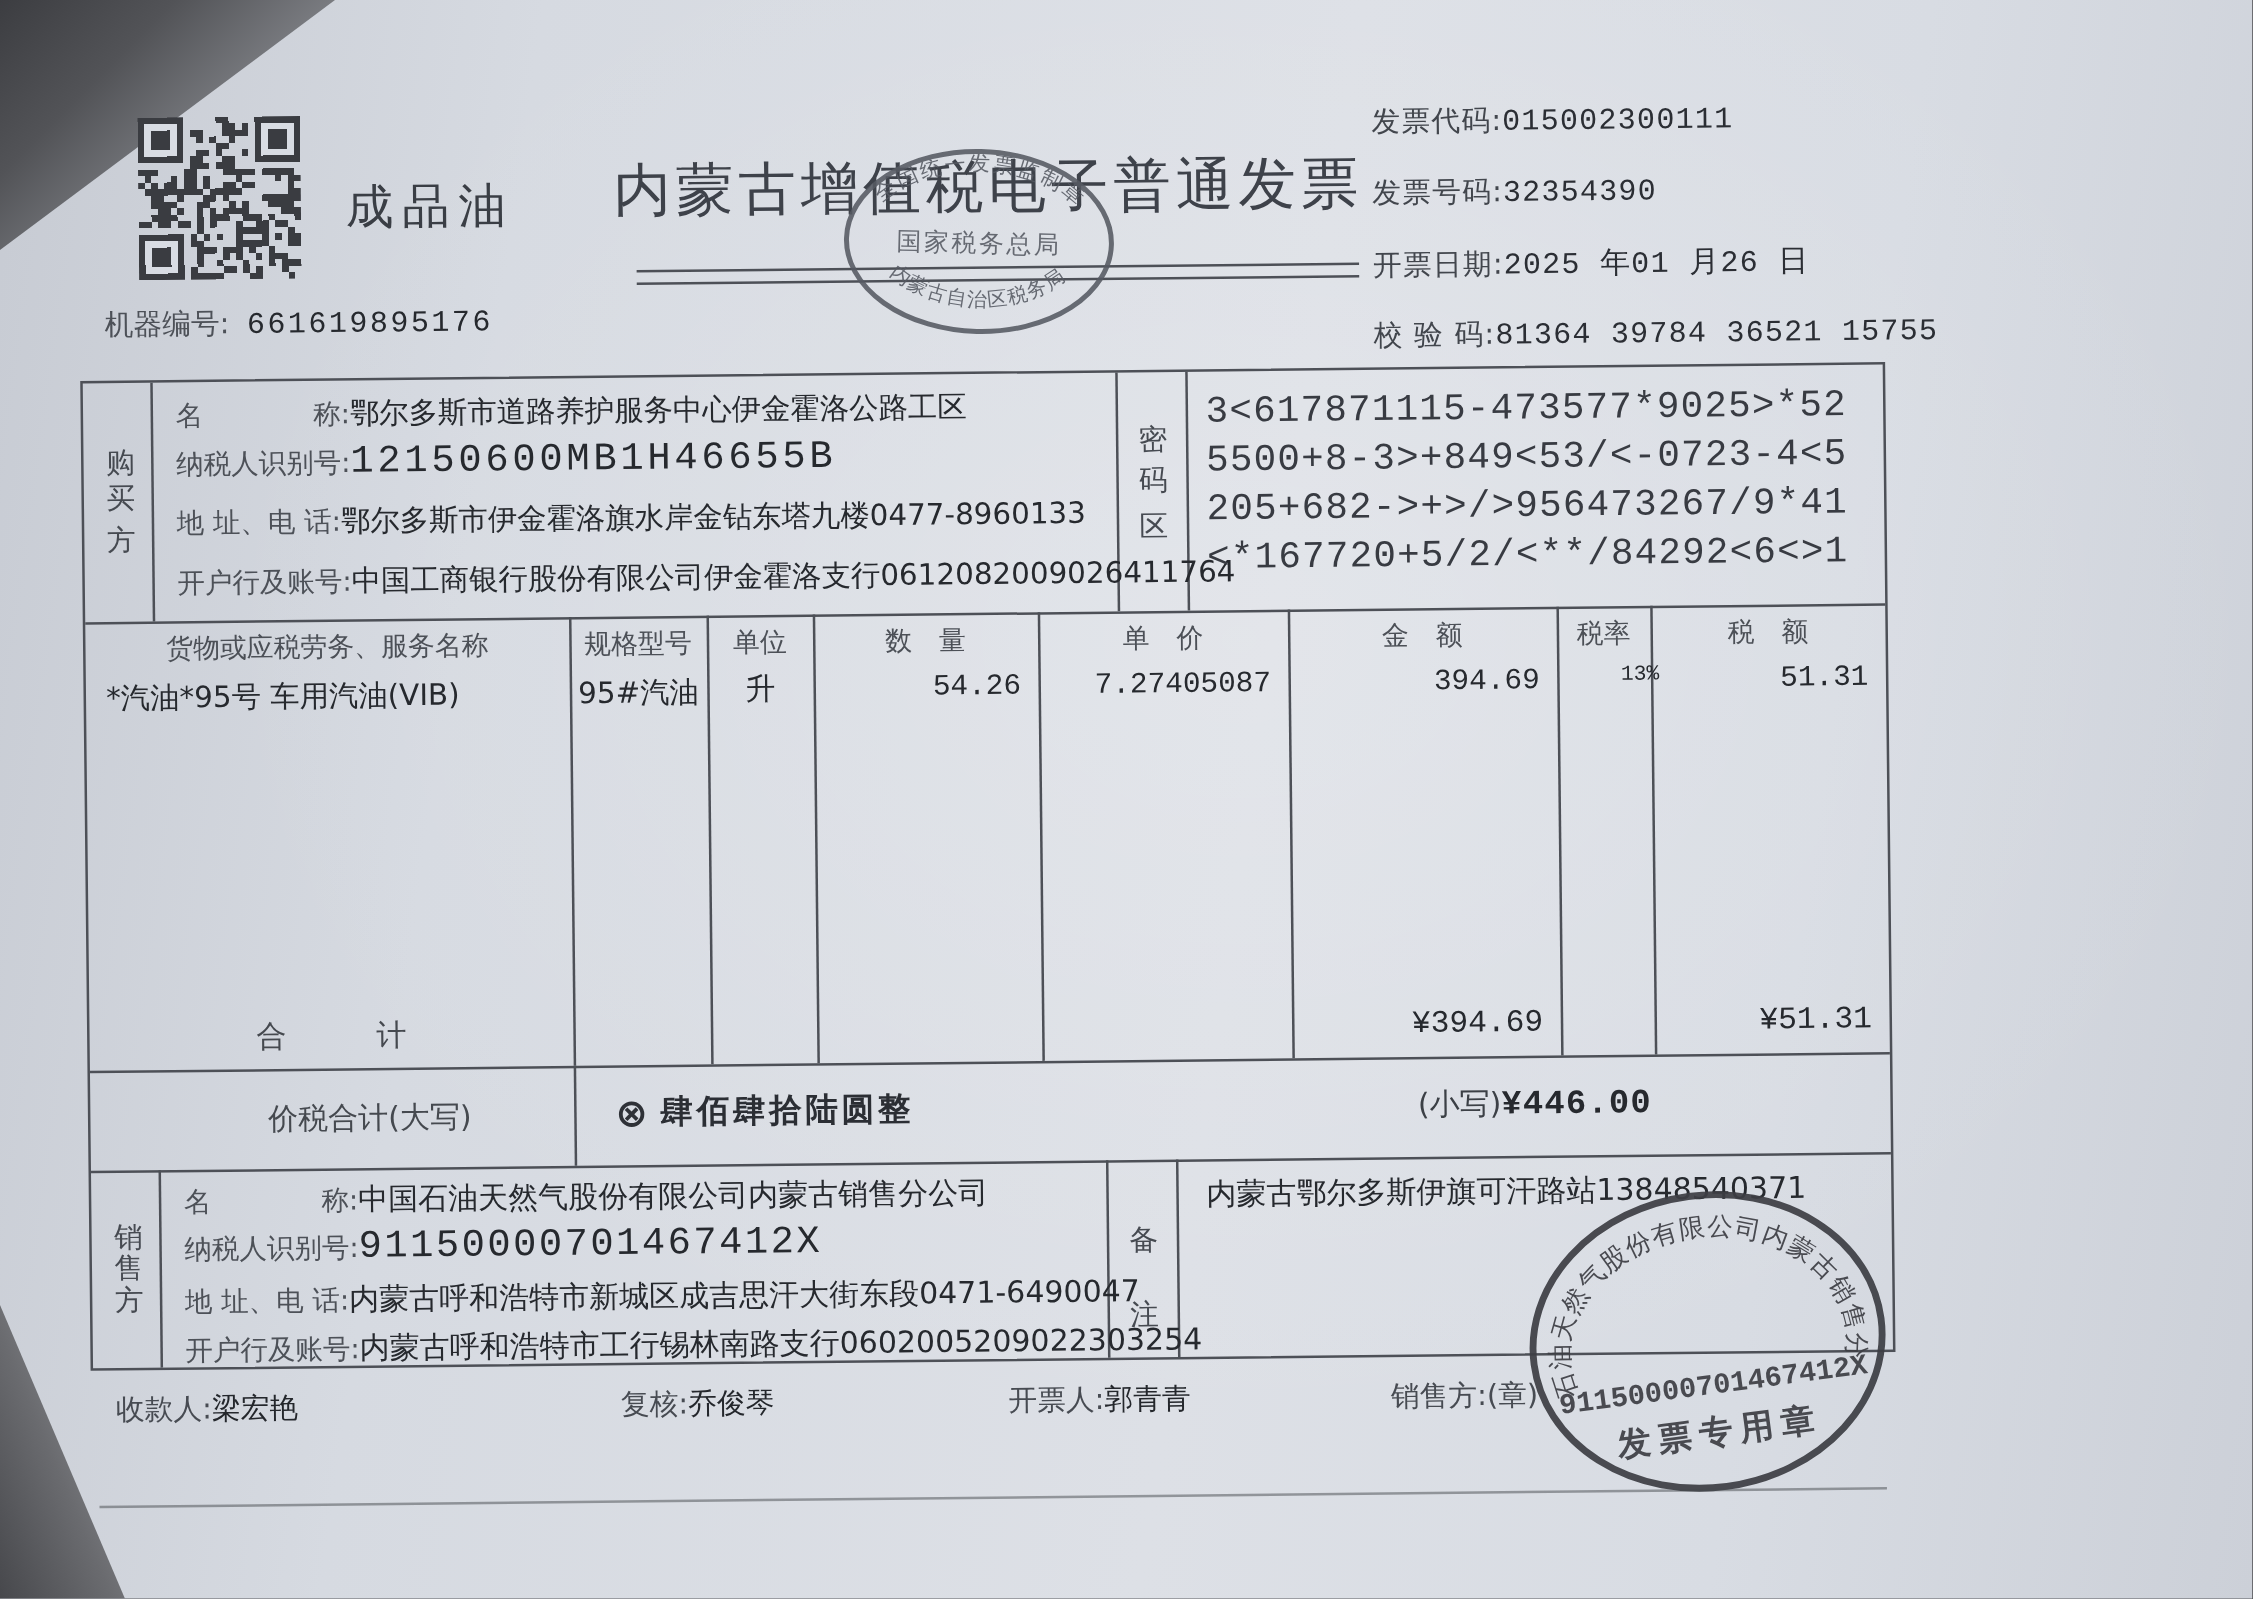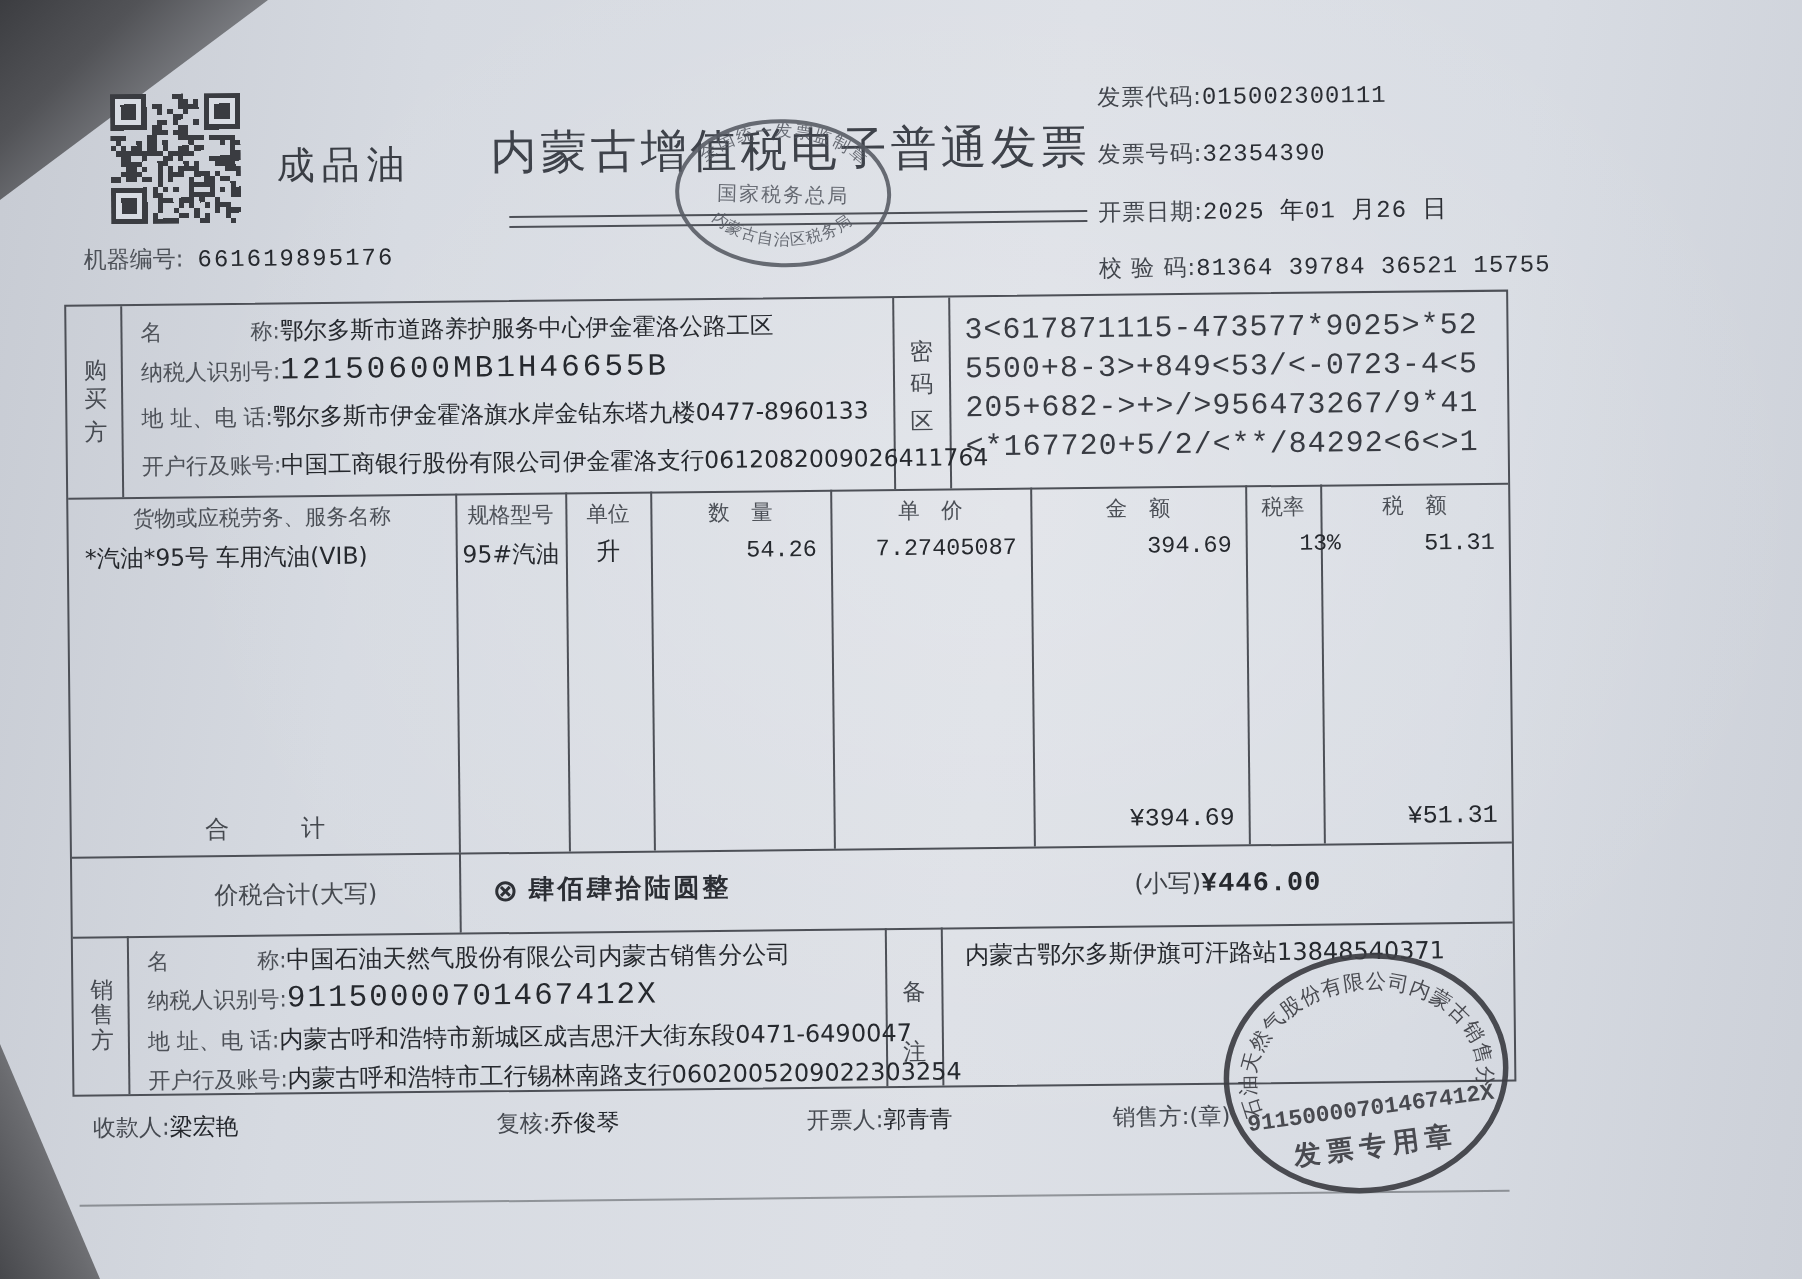--- a/index.html
+++ b/index.html
@@ -393,21 +393,21 @@
     <div class="col-head cjk" style="left:962px;width:215px;top:198px">金　额</div>
     <div class="col-head cjk" style="left:1177px;width:75px;top:198px">税率</div>
     <div class="col-head cjk" style="left:1252px;width:188px;top:198px">税　额</div>
 
     <div class="cellpos cjk value-ink" style="left:16px;top:236px;font-size:23.5px">*汽油*95号 车用汽油(VIB)</div>
     <div class="cellpos cjk value-ink" style="left:387px;width:110px;top:236px;font-size:23.5px;text-align:center">95#汽油</div>
     <div class="cellpos cjk value-ink" style="left:497px;width:85px;top:234px;font-size:24px;text-align:center">升</div>
     <div class="cellpos mono value-ink right-al" style="left:582px;width:166px;top:237px;font-size:23.5px">54.26</div>
     <div class="cellpos mono value-ink right-al" style="left:762px;width:186px;top:237px;font-size:23.5px">7.27405087</div>
     <div class="cellpos mono value-ink right-al" style="left:962px;width:201px;top:237px;font-size:23.5px">394.69</div>
-    <div class="cellpos mono value-ink" style="left:1197px;width:75px;top:237px;font-size:23px;text-align:right">13%</div>
+    <div class="cellpos mono value-ink" style="left:1228px;width:75px;top:237px;font-size:17px;text-align:left">13%</div>
     <div class="cellpos mono value-ink right-al" style="left:1252px;width:174px;top:237px;font-size:23.5px">51.31</div>
 
     <div class="cellpos cjk" style="left:0;width:387px;top:508px;font-size:24px;text-align:center;color:#45494f">合　　　计</div>
     <div class="cellpos mono value-ink right-al" style="left:962px;width:201px;top:509px;font-size:25px">¥394.69</div>
     <div class="cellpos mono value-ink right-al" style="left:1252px;width:174px;top:509px;font-size:25px">¥51.31</div>
 
     <div class="cellpos cjk" style="left:30px;width:387px;top:574px;font-size:24px;text-align:center;color:#45494f">价税合计(大写)</div>
     <div class="cellpos" style="left:420px;top:570px">
       <span class="sum-symbol">⊗</span><span class="cjk sum-words">肆佰肆拾陆圆整</span>
     </div>

